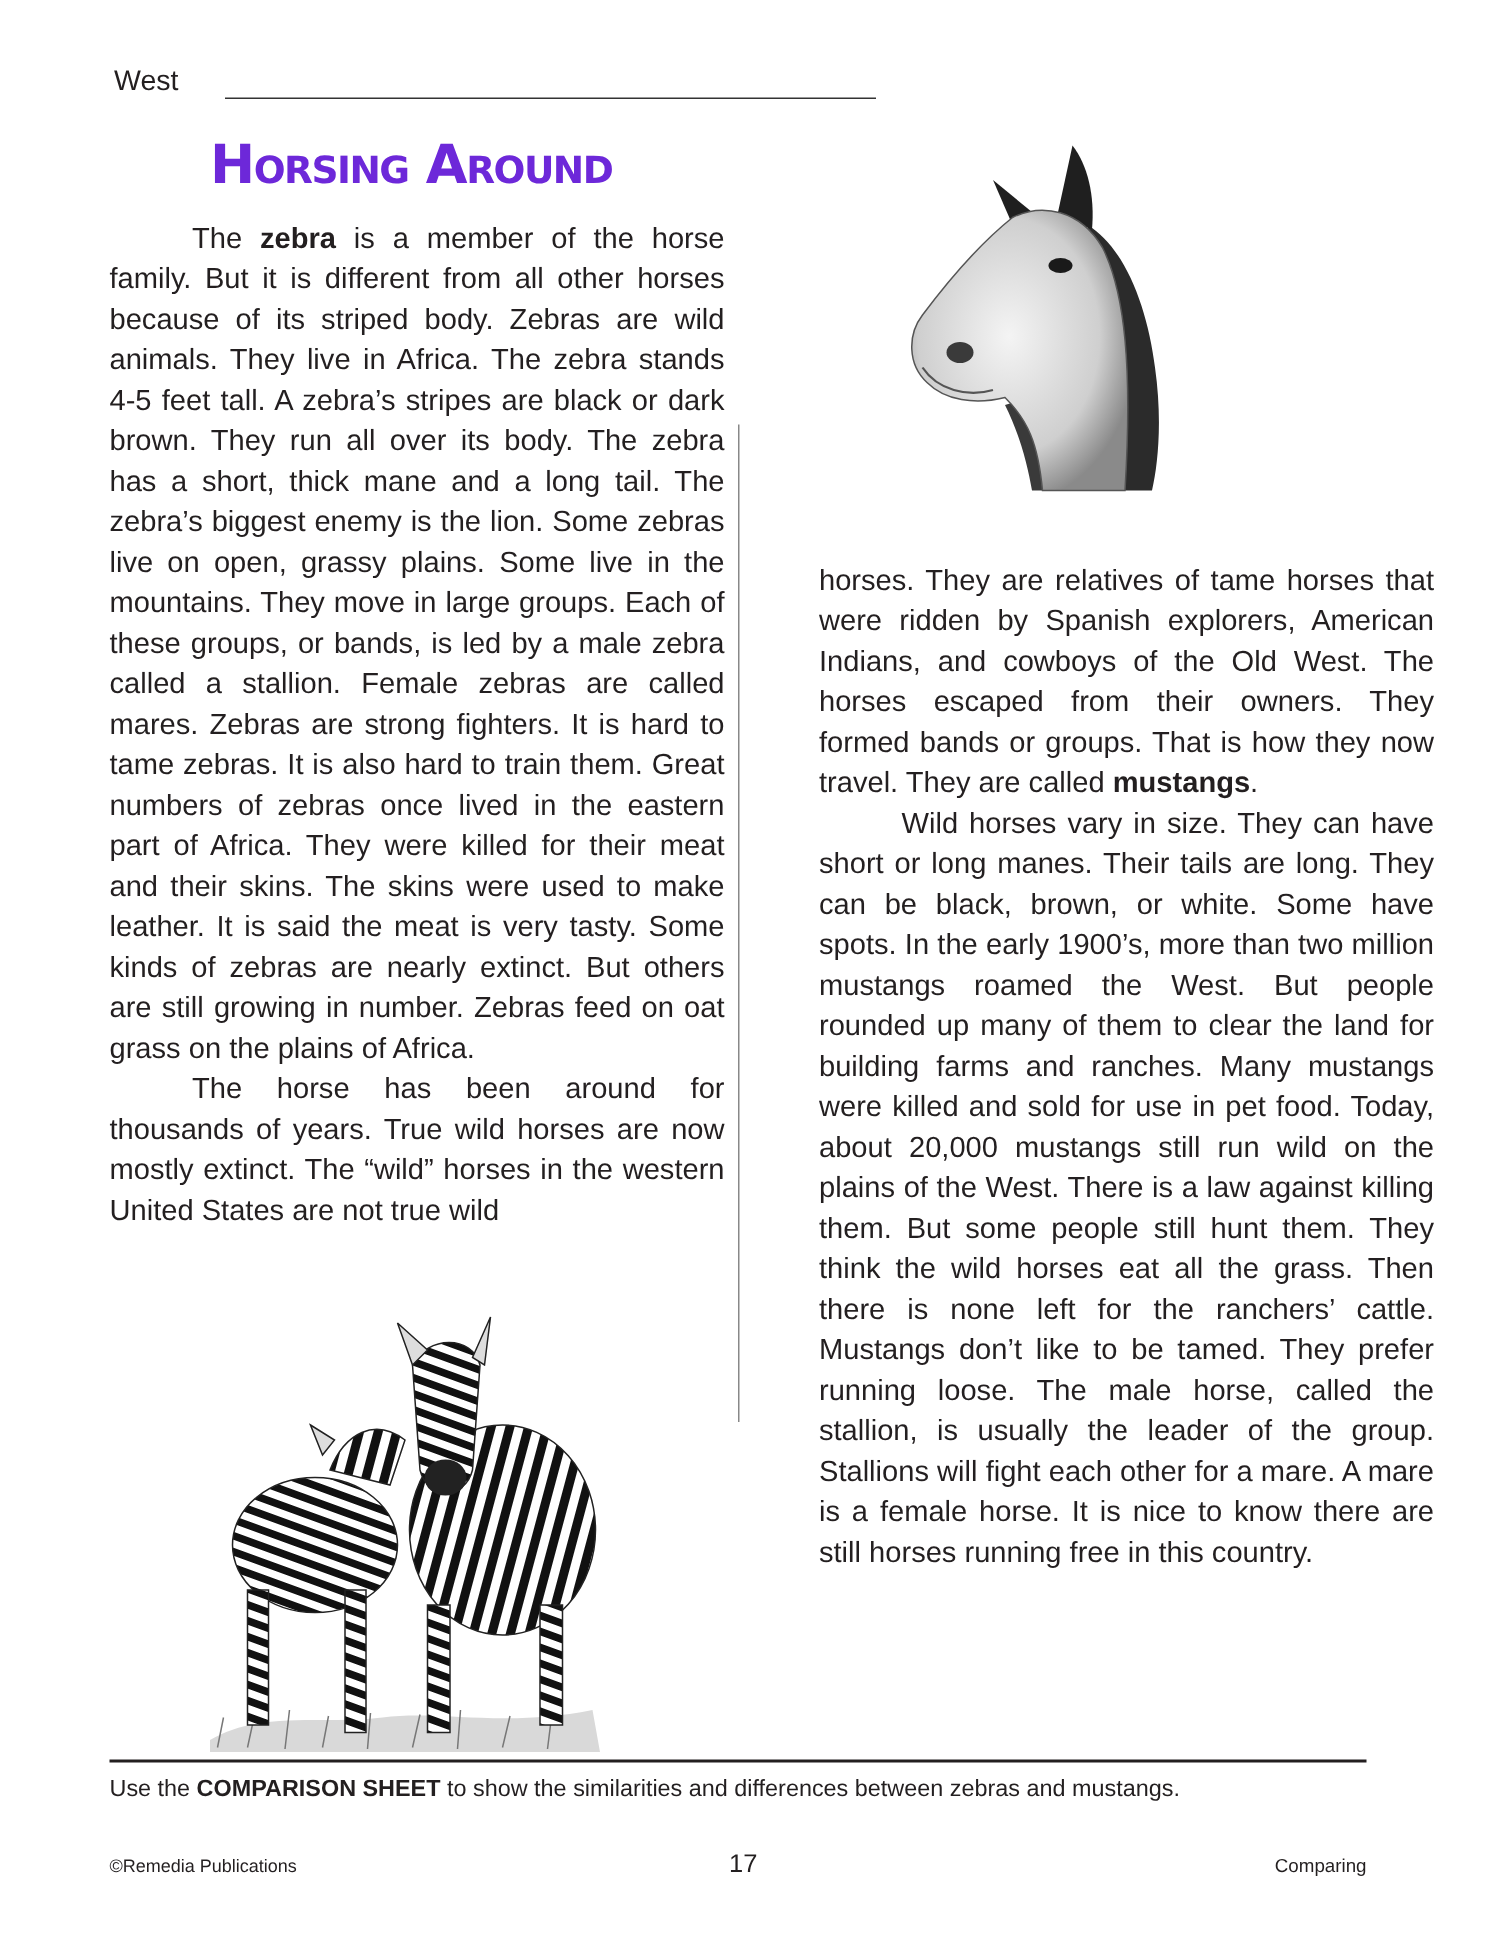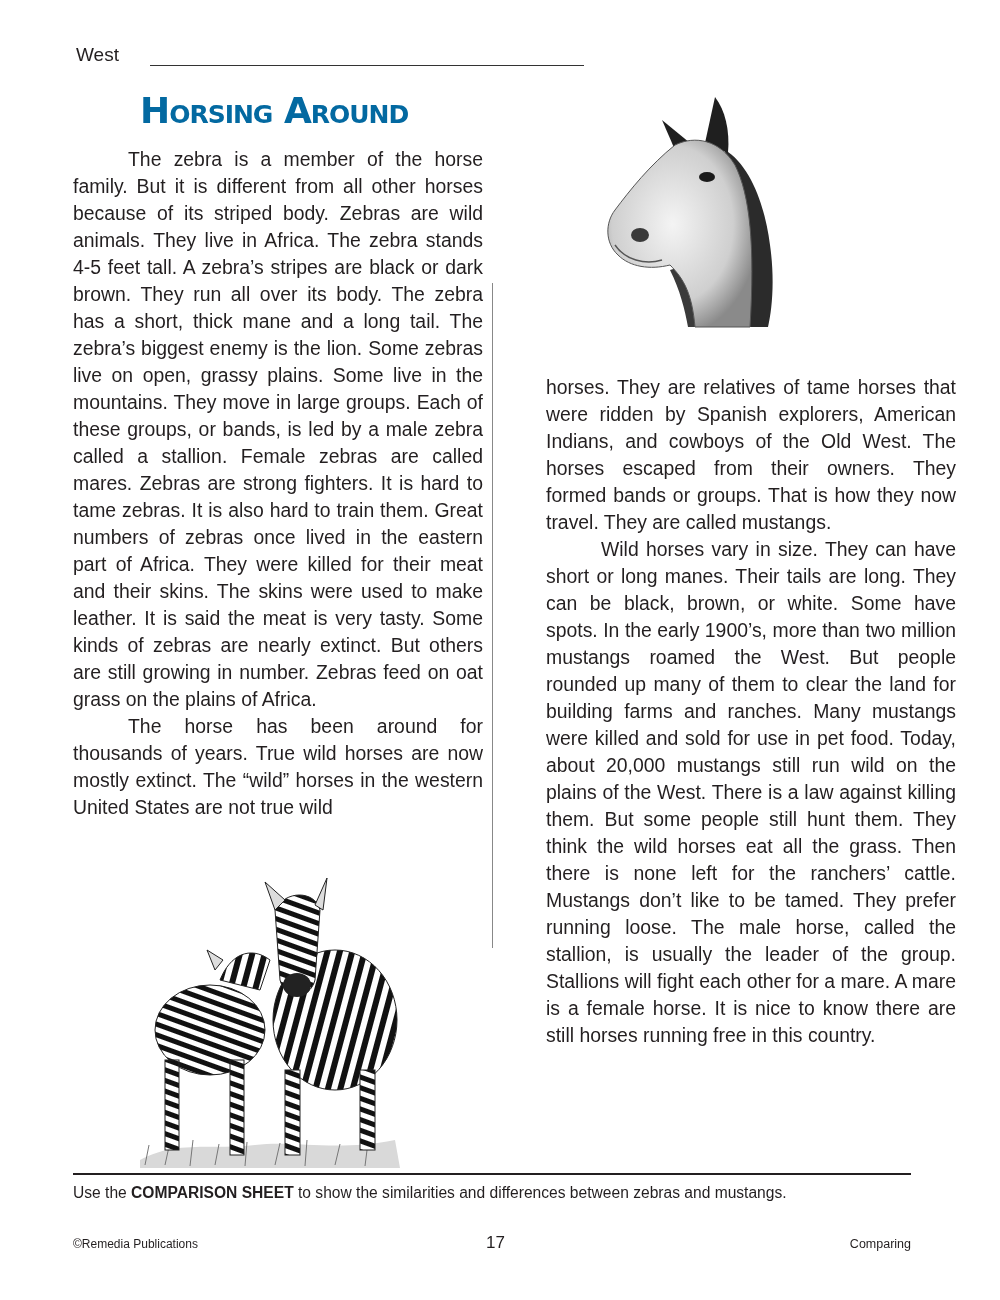--- a/index.html
+++ b/index.html
@@ -3,28 +3,28 @@
 <meta charset="utf-8">
 <style>
   html, body { margin:0; padding:0; background:#ffffff; }
   body { width:1000px; height:1300px; position:relative; overflow:hidden; color:#231f20;
          font-family:"Liberation Sans", sans-serif; }
   .name-row { position:absolute; left:76px; top:44px; width:520px; height:26px; }
   .name-label { position:absolute; left:0; top:0; font-size:19px; color:#231f20; }
   .name-line { position:absolute; left:74px; top:21px; width:434px; height:0; border-top:1.5px solid #333; }
 
   .title { position:absolute; left:140px; top:90px; font-family:"DejaVu Sans", sans-serif; font-weight:bold;
-           font-size:36px; letter-spacing:-1px; color:#0369a1; font-variant:small-caps; white-space:nowrap; }
+           font-size:36px; letter-spacing:-1px; color:#6d28d9; font-variant:small-caps; white-space:nowrap; }
 
   .col { position:absolute; font-size:19.4px; line-height:27px; text-align:justify; color:#231f20; }
   .col p { margin:0; }
   .col .indent { text-indent:55px; }
   .col-left { left:73px; top:146px; width:410px; }
   .col-right { left:502px; top:374px; width:410px;margin-left:44px; }
-  .col b { font-weight:normal; }
+  .col b { font-weight:bold; }
 
   .divider { position:absolute; left:492px; top:283px; width:0; height:665px; border-left:1.5px solid #888; }
 
   .horse-img { position:absolute; left:600px; top:95px; width:190px; height:235px; }
   .zebra-img { position:absolute; left:135px; top:870px; width:270px; height:300px; }
 
   .rule { position:absolute; left:73px; top:1173px; width:838px; height:0; border-top:2px solid #231f20; }
   .instructions { position:absolute; left:73px; top:1182px; width:860px; font-size:15.6px; line-height:22px;
                   color:#231f20; font-family:"Liberation Sans", sans-serif; }
   .instructions b { font-weight:bold; }

